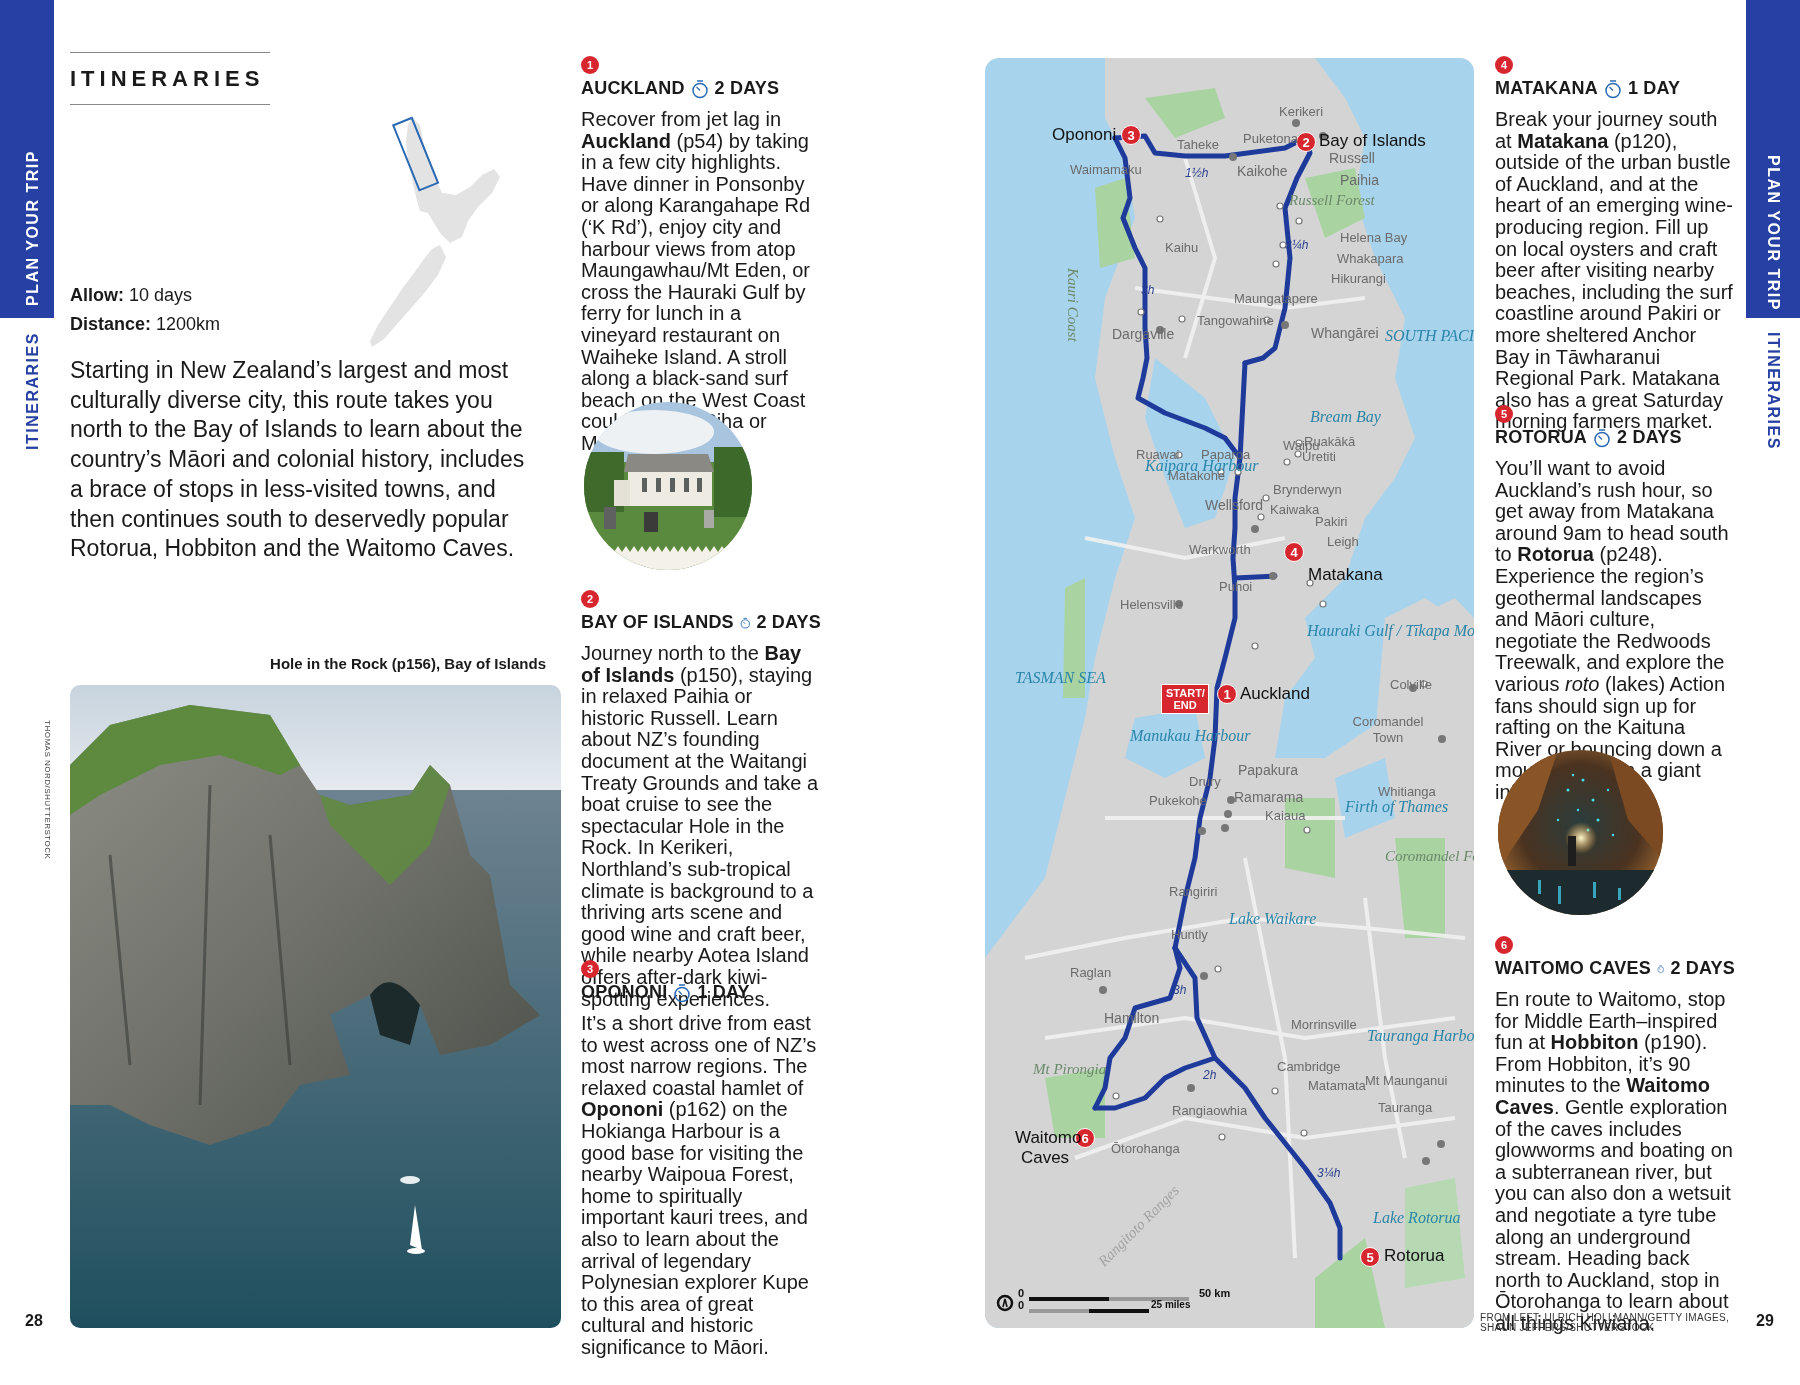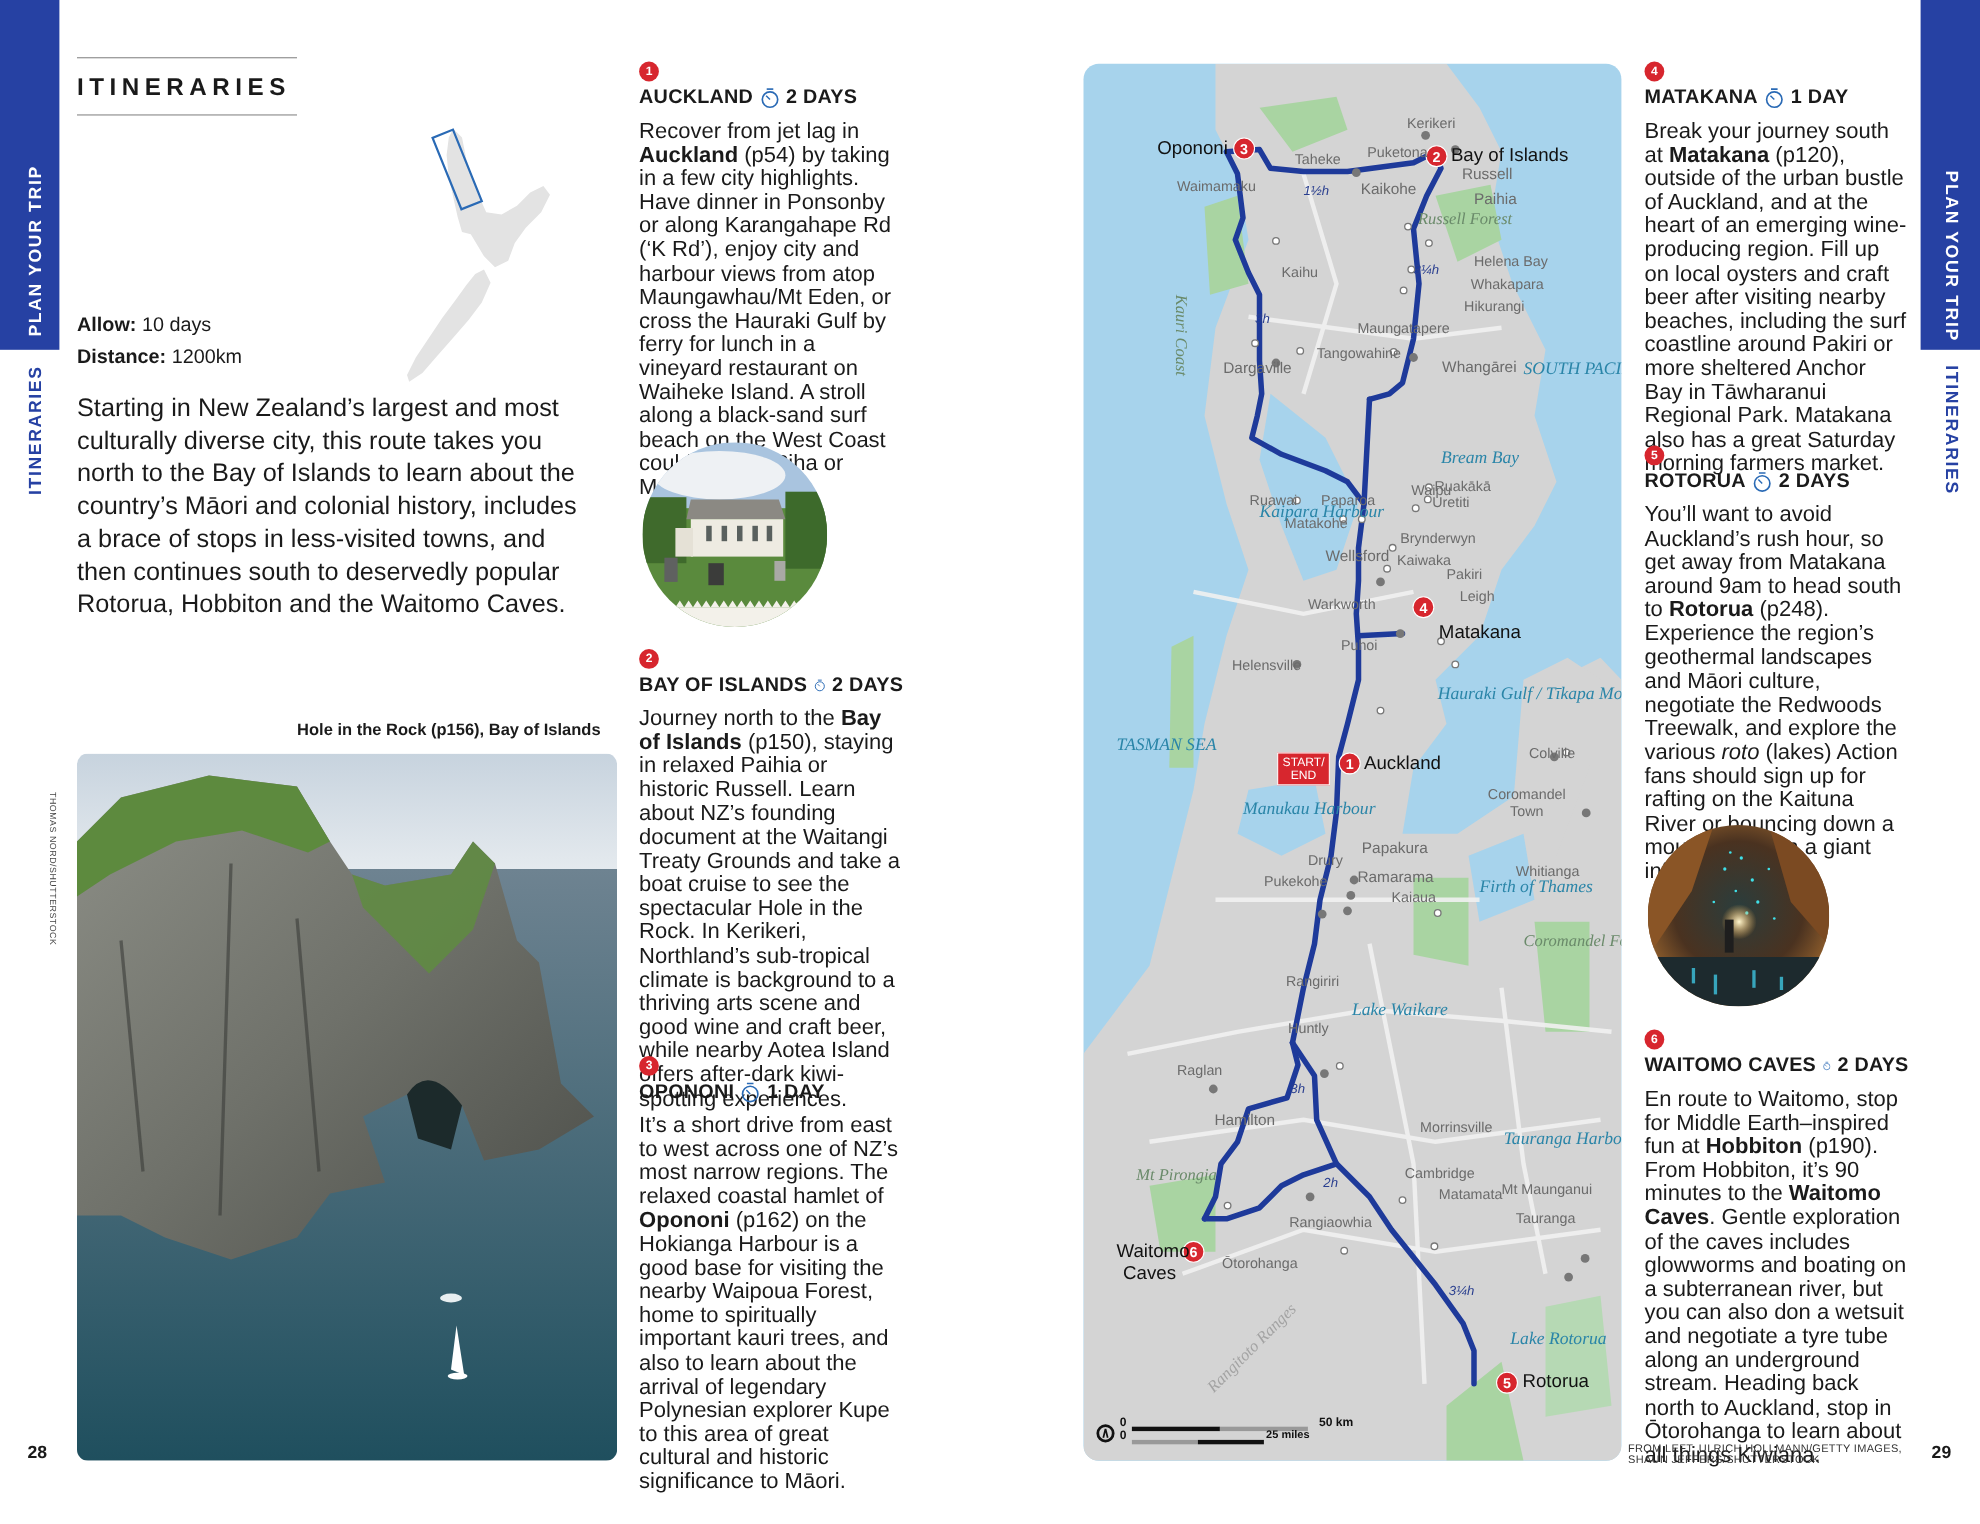--- a/index.html
+++ b/index.html
@@ -44,21 +44,21 @@
 
   
   .map { position: absolute; left: 985px; top: 58px; width: 489px; height: 1270px; border-radius: 14px; overflow: hidden; background: #a7d3ec; }
   .map svg { position: absolute; left: 0; top: 0; }
   .map-label { position: absolute; white-space: nowrap; font-size: 13px; color: #6b6b6b; }
   .map-label.town-big { font-size: 17px; color: #111; }
   .map-label.water { font-family: "Liberation Serif", serif; font-style: italic; color: #2a85a8; font-size: 16px; text-align: center; line-height: 16px; }
   .map-label.forest { font-family: "Liberation Serif", serif; font-style: italic; color: #6a8a6a; font-size: 15px; text-align: center; line-height: 16px; }
   .map-label.med { font-size: 14px; color: #6b6b6b; }
   .map-badge { position: absolute; width: 20px; height: 20px; border-radius: 50%; background: #d7262e; color: #fff; font-weight: bold; font-size: 13px; text-align: center; line-height: 20px; border: 1px solid #fff; }
-  .start-end { position: absolute; background: #d7262e; color: #fff; font-weight: normal; font-size: 11px; line-height: 12px; text-align: center; padding: 2px 4px; border: 1px solid #fff; }
+  .start-end { position: absolute; background: #d7262e; color: #fff; font-weight: bold; font-size: 11px; line-height: 12px; text-align: center; padding: 2px 4px; border: 1px solid #fff; }
   .credit-right { position: absolute; left: 1480px; top: 1313px; width: 250px; font-size: 10px; line-height: 10px; color: #333; letter-spacing: 0.3px; }
 </style>
 </head>
 <body>
 
 <div class="side-tab side-tab-left"></div>
 <div class="vtext left white" style="left:24px; top:306px;">PLAN YOUR TRIP</div>
 <div class="vtext left blue" style="left:24px; top:450px;">ITINERARIES</div>
 
 <div class="side-tab side-tab-right"></div>

